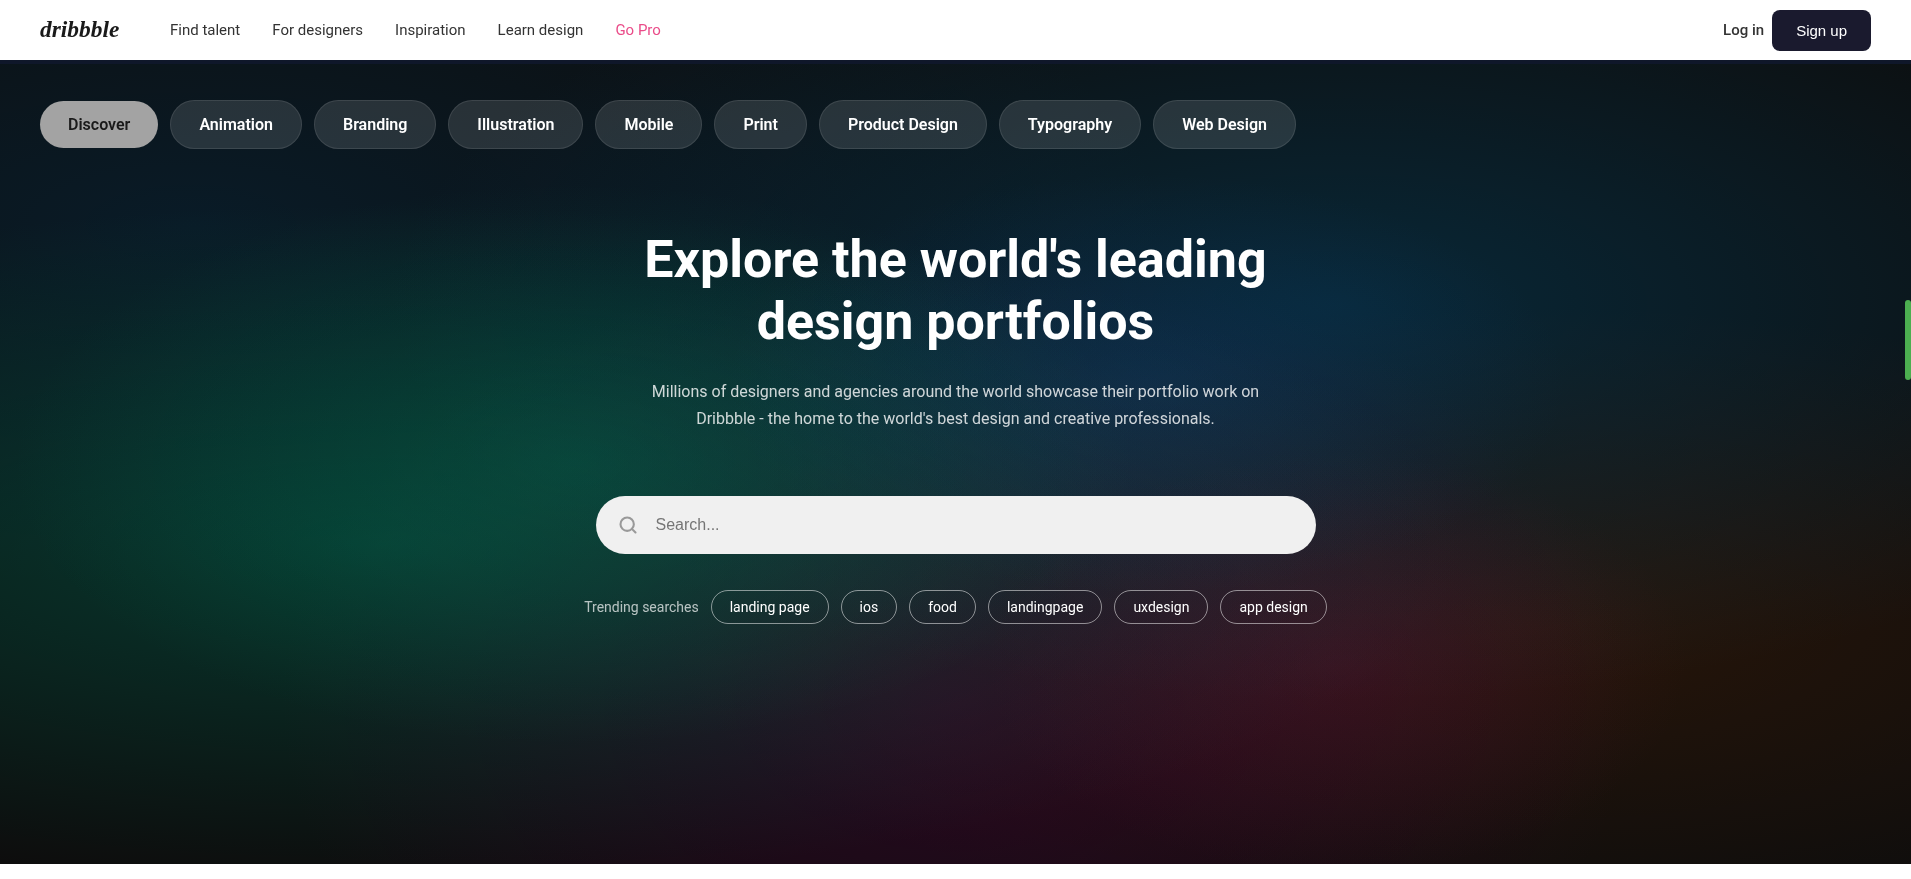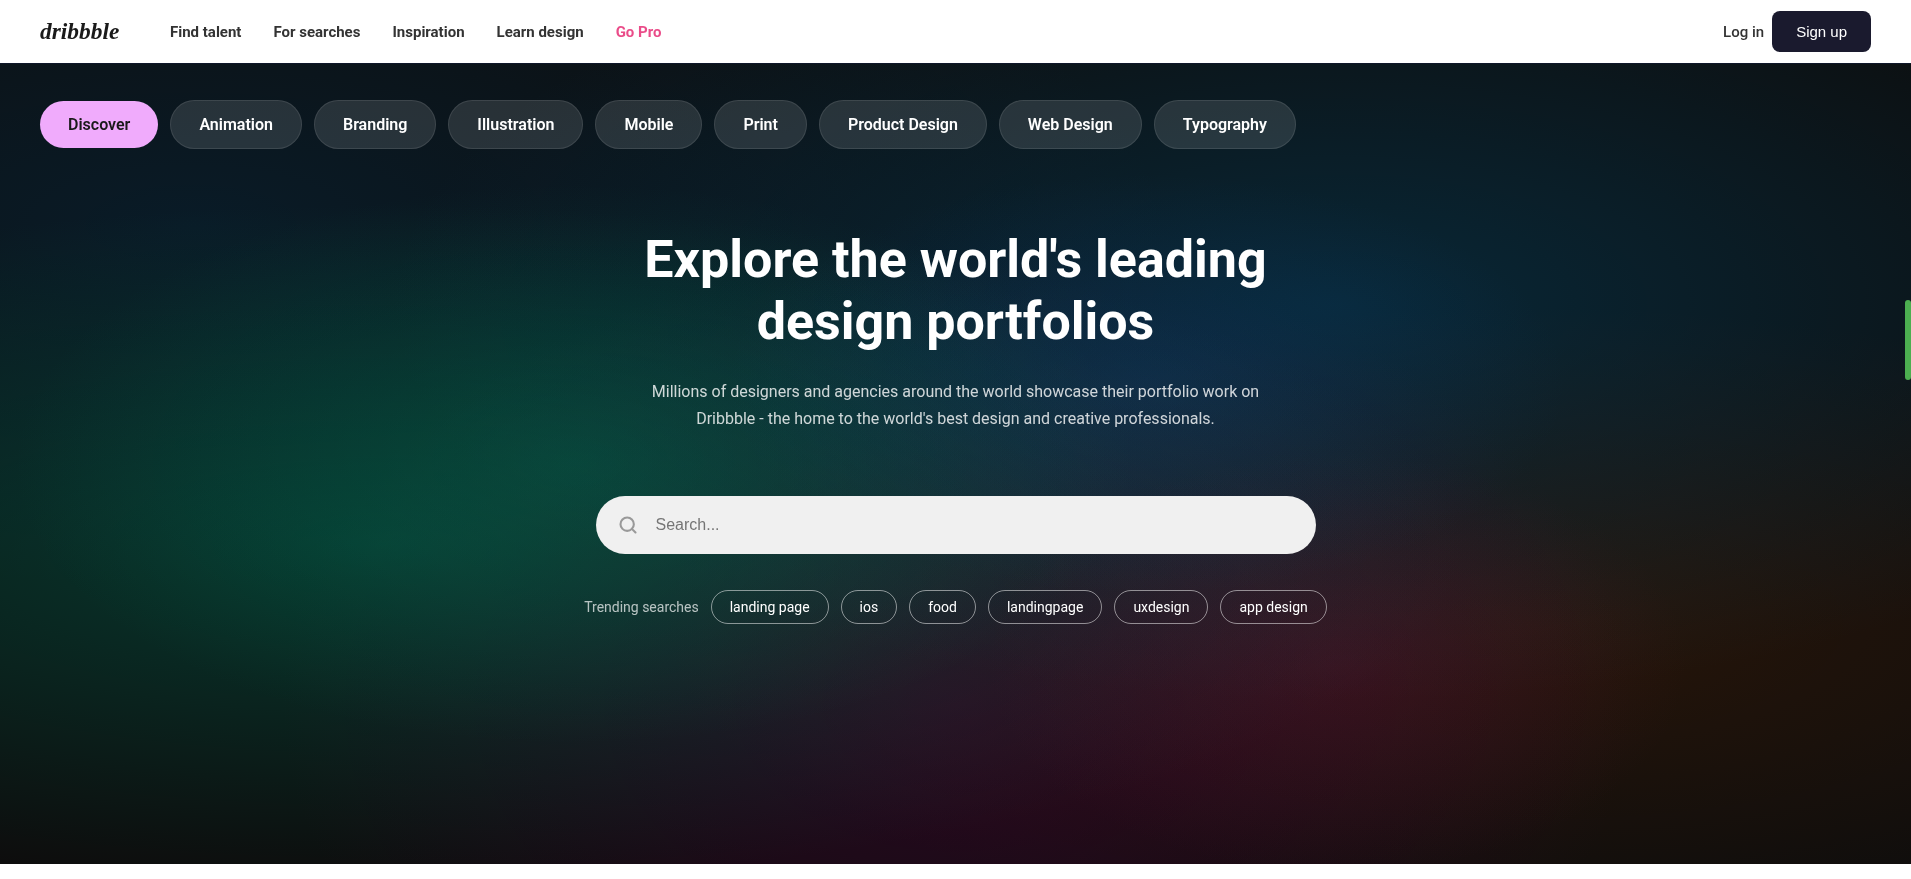--- a/index.html
+++ b/index.html
@@ -15,21 +15,21 @@
 
     
     .navbar {
       position: relative;
       z-index: 10;
       background: #fff;
       display: flex;
       align-items: center;
       padding: 0 40px;
       height: 64px;
-      border-bottom: 1px solid #0f172a;
+      border-bottom: 4px solid #0f172a;
     }
 
     .navbar-logo {
       margin-right: 40px;
       flex-shrink: 0;
     }
 
     .navbar-logo svg {
       width: 90px;
       height: 36px;
@@ -39,21 +39,21 @@
       display: flex;
       align-items: center;
       gap: 32px;
       flex: 1;
     }
 
     .navbar-link {
       font-size: 15px;
       color: #333;
       text-decoration: none;
-      font-weight: 700;
+      font-weight: 400;
       cursor: pointer;
     }
 
     .navbar-link.go-pro {
       color: #ea4c89;
     }
 
     .navbar-right {
       display: flex;
       align-items: center;
@@ -129,21 +129,21 @@
       border-radius: 50px;
       padding: 14px 28px;
       font-size: 16px;
       font-weight: 600;
       cursor: pointer;
       white-space: nowrap;
       text-decoration: none;
     }
 
     .category-pill.active {
-      background: #f0abfc;
+      background: #a3a3a3;
       color: #1a1a1a;
     }
 
     .category-pill.inactive {
       background: rgba(255,255,255,0.12);
       color: #fff;
       border: 1px solid rgba(255,255,255,0.1);
     }
 
     
@@ -244,21 +244,21 @@
 
 <nav class="navbar">
   <div class="navbar-logo">
     <svg viewBox="0 0 100 40" fill="none" xmlns="http://www.w3.org/2000/svg">
       <text x="0" y="30" font-family="Georgia, serif" font-size="26" font-weight="700" fill="#1a1a1a" font-style="italic">dribbble</text>
     </svg>
   </div>
 
   <div class="navbar-links">
     <a class="navbar-link">Find talent</a>
-    <a class="navbar-link">For searches</a>
+    <a class="navbar-link">For designers</a>
     <a class="navbar-link">Inspiration</a>
     <a class="navbar-link">Learn design</a>
     <a class="navbar-link go-pro">Go Pro</a>
   </div>
 
   <div class="navbar-right">
     <a class="login-link">Log in</a>
     <button class="signup-btn">Sign up</button>
   </div>
 </nav>
@@ -267,22 +267,22 @@
   <div class="hero-bg"></div>
 
   <div class="category-bar">
     <a class="category-pill active">Discover</a>
     <a class="category-pill inactive">Animation</a>
     <a class="category-pill inactive">Branding</a>
     <a class="category-pill inactive">Illustration</a>
     <a class="category-pill inactive">Mobile</a>
     <a class="category-pill inactive">Print</a>
     <a class="category-pill inactive">Product Design</a>
+    <a class="category-pill inactive">Typography</a>
     <a class="category-pill inactive">Web Design</a>
-    <a class="category-pill inactive">Typography</a>
   </div>
 
   <div class="hero-content">
     <h1 class="hero-title">Explore the world's leading design portfolios</h1>
     <p class="hero-subtitle">Millions of designers and agencies around the world showcase their portfolio work on Dribbble - the home to the world's best design and creative professionals.</p>
 
     <div class="search-container">
       <span class="search-icon-wrap">
         <svg width="20" height="20" viewBox="0 0 24 24" fill="none" stroke="#999" stroke-width="2.5" stroke-linecap="round" stroke-linejoin="round">
           <circle cx="11" cy="11" r="8"></circle>

